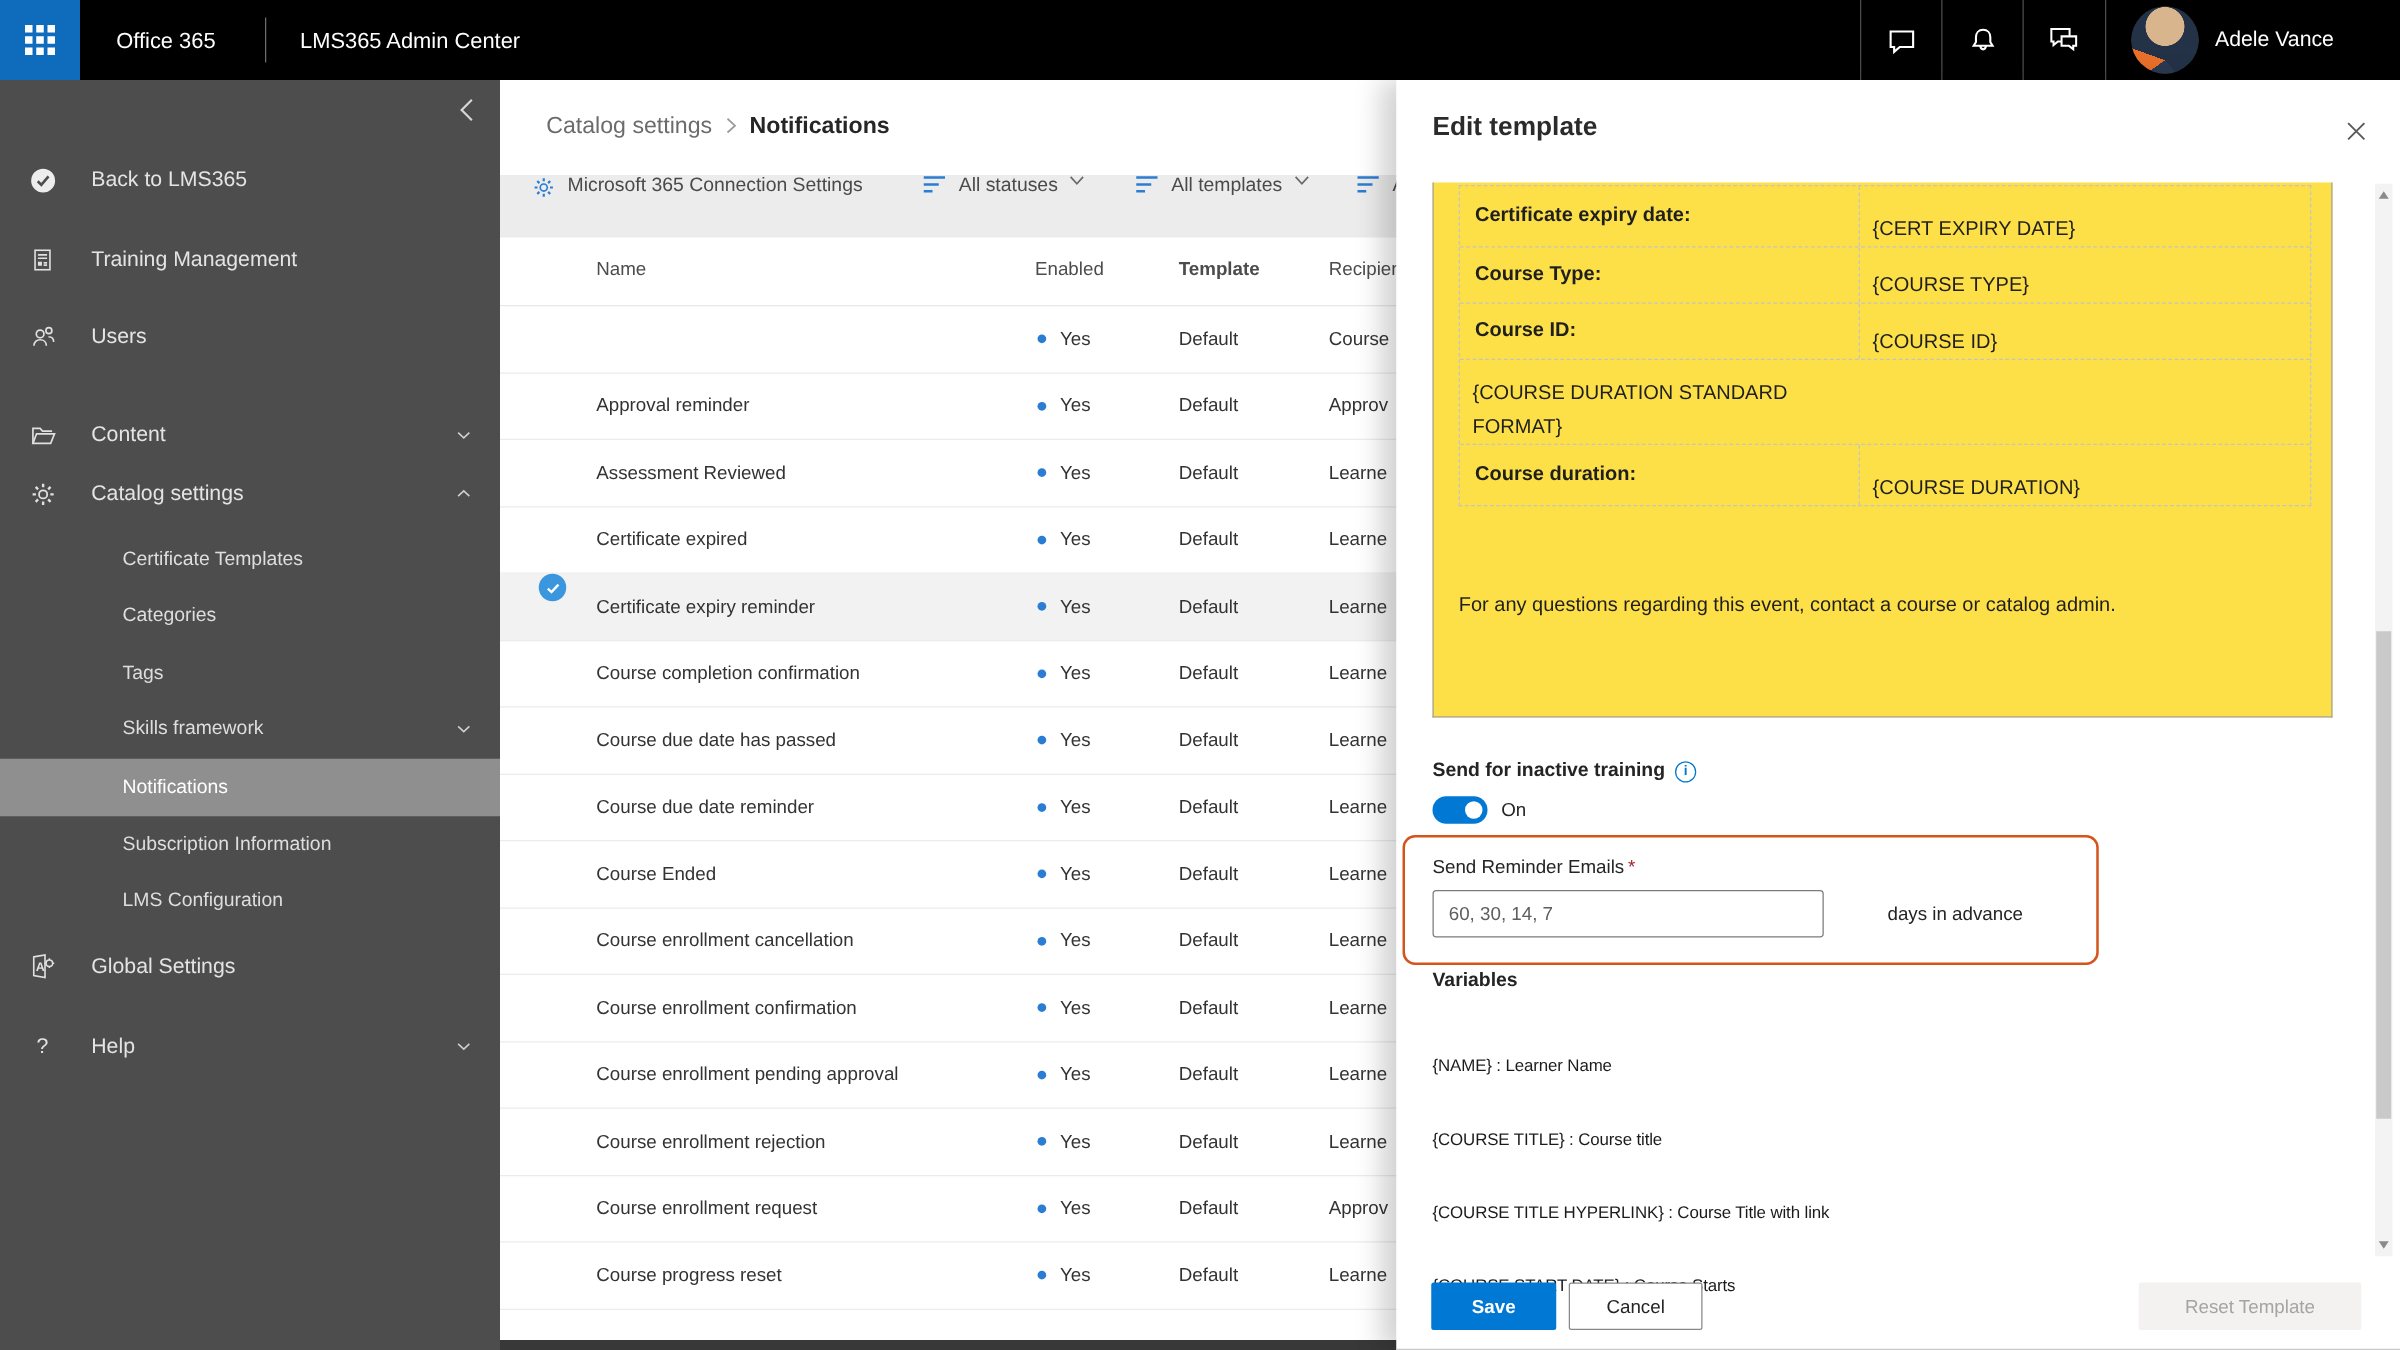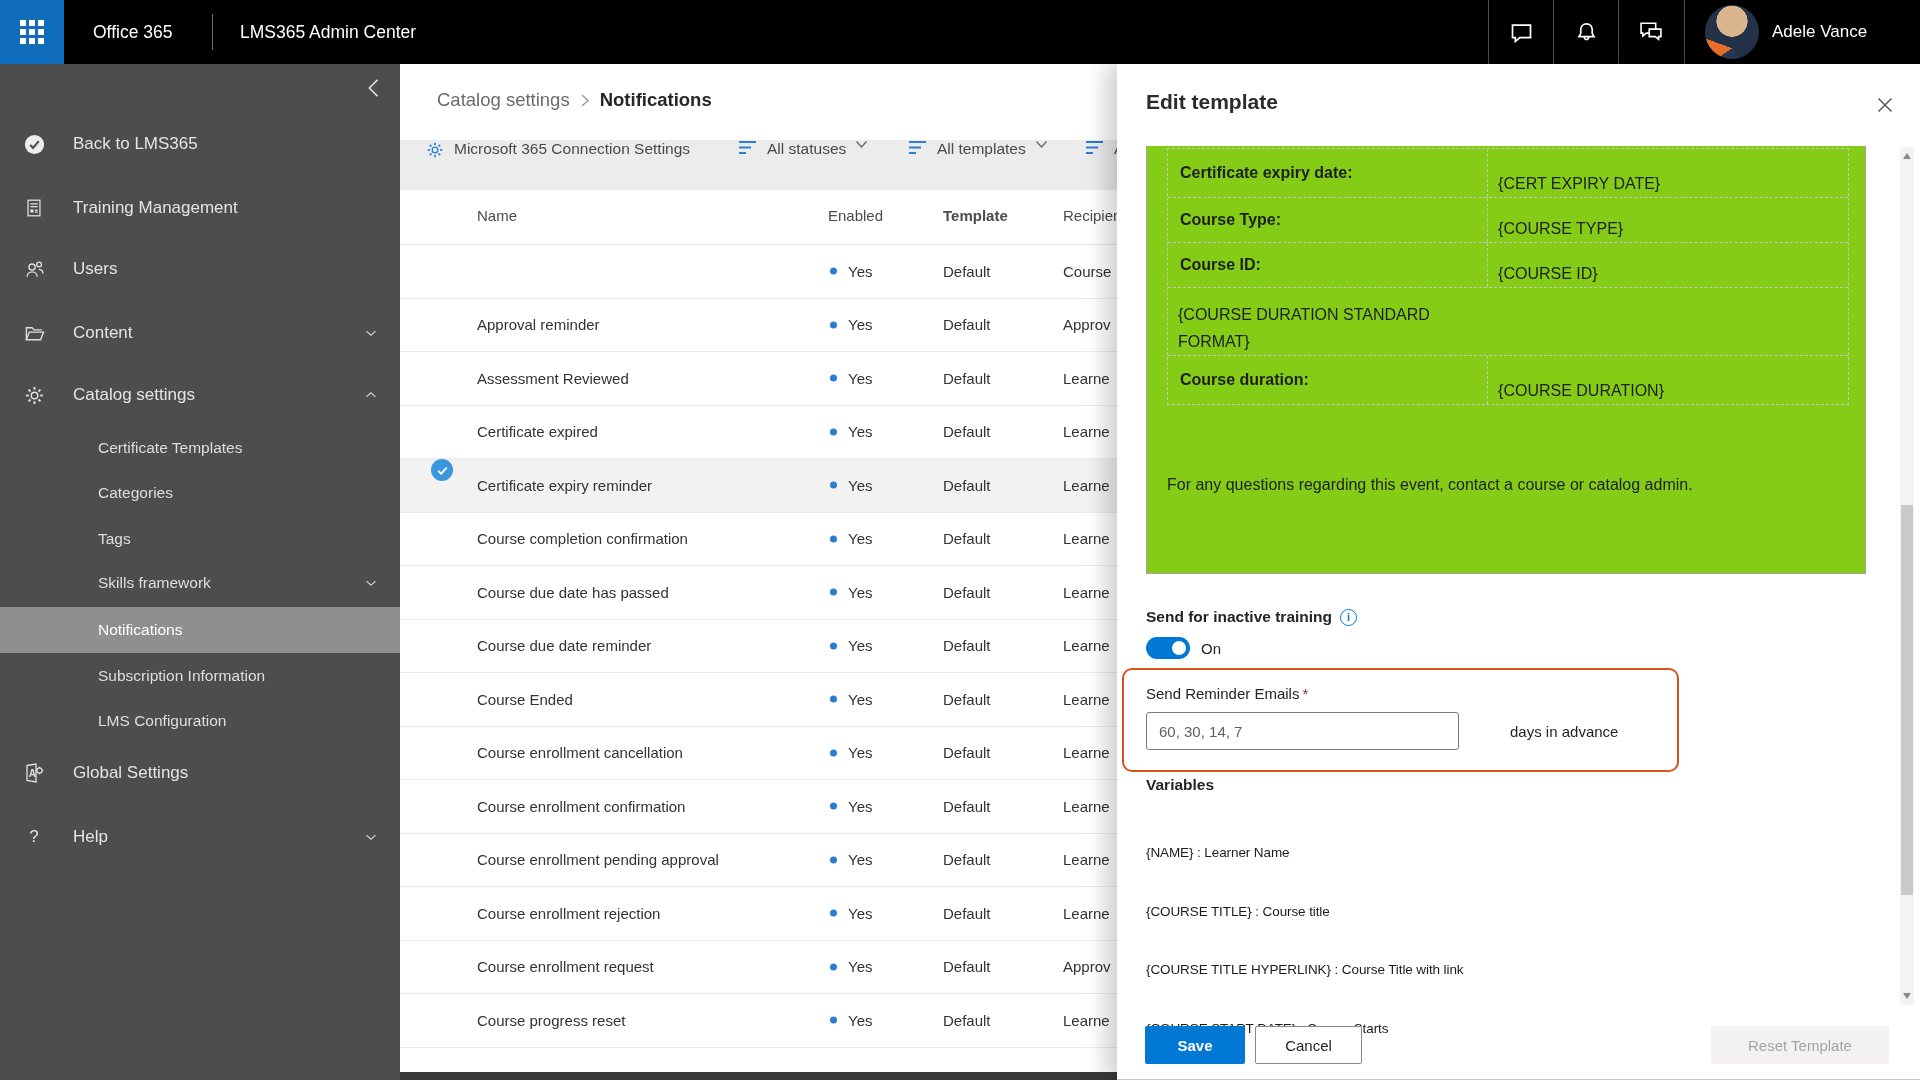--- a/index.html
+++ b/index.html
@@ -48,21 +48,21 @@
   .c-name{left:77px;} .c-en{left:448px;} .c-tp{left:543px;} .c-rc{left:663px;}
   .dot{position:absolute;left:430px;top:50%;transform:translateY(-50%);width:7px;height:7px;border-radius:50%;background:#2b7cd3;}
   .rowcheck{position:absolute;left:31px;top:15.5px;width:22px;height:22px;border-radius:50%;background:#3a96dd;display:flex;align-items:center;justify-content:center;}
   #hstrip{position:absolute;left:0;top:1008px;width:1117px;height:8px;background:#383838;}
 
   
   #panel{position:absolute;left:1117px;top:64px;width:803px;height:1016px;background:#fff;box-shadow:-12px 0 20px rgba(0,0,0,.18);border-bottom:1px solid #c9c9c9;}
   #panel-title{position:absolute;left:29px;top:26px;font-size:21px;font-weight:700;color:#2b2b2b;}
   #panel-close{position:absolute;left:757px;top:30px;width:22px;height:22px;display:flex;align-items:center;justify-content:center;cursor:pointer;}
 
-  #editor{position:absolute;left:29px;top:82px;width:720px;height:428px;background:#84cc16;border-left:1px solid #a3a3a3;border-right:1px solid #a3a3a3;border-bottom:1px solid #a3a3a3;}
+  #editor{position:absolute;left:29px;top:82px;width:720px;height:428px;background:#fde047;border-left:1px solid #a3a3a3;border-right:1px solid #a3a3a3;border-bottom:1px solid #a3a3a3;}
   #vtable{position:absolute;left:20px;top:2px;width:682px;border:1px dashed #c4c4c4;}
   .vrow{display:flex;border-bottom:1px dashed #c4c4c4;}
   .vrow:last-child{border-bottom:none;}
   .vcell-l{width:321px;border-right:1px dashed #c4c4c4;display:flex;align-items:center;padding-left:12px;}
   .vcell-r{width:361px;display:flex;align-items:flex-end;padding-left:10px;}
   .vcell-l b{font-size:16px;color:#1f1f1f;max-width:245px;line-height:1.65;}
   .vcell-r i{font-style:normal;font-size:16px;color:#1f1f1f;max-width:300px;line-height:1.65;}
   #editor-note{position:absolute;left:20px;top:330px;width:655px;font-size:16px;color:#1f1f1f;}
 
   #inactive-label{position:absolute;left:29px;top:543px;height:20px;display:flex;align-items:center;gap:8px;font-size:15.5px;font-weight:600;color:#242424;}
@@ -184,21 +184,21 @@
         <svg width="23" height="23" viewBox="0 0 24 24" fill="none" stroke="#e0e0e0" stroke-width="1.4">
             <circle cx="9.5" cy="9.5" r="3.2"></circle>
             <path d="M4.3 19.5c0-3.1 2.3-5.1 5.2-5.1s5.2 2 5.2 5.1"></path>
             <circle cx="16.8" cy="6.8" r="2.5"></circle>
             <path d="M16.5 11.9c2.7 0 4.3 1.9 4.3 4.4"></path>
           </svg>
       </span>
       <span class="lbl">Users</span>
     </div>
 
-    <div class="nav-item" style="top:249px;text-align:right;">
+    <div class="nav-item" style="top:264px;text-align:right;">
       <span class="nav-ico">
         <svg width="23" height="23" viewBox="0 0 24 24" fill="none" stroke="#e0e0e0" stroke-width="1.4">
             <path d="M3.5 18.5V6h6l2 2.2h8"></path>
             <path d="M3.5 18.5l3-8h15l-3.2 8z"></path>
           </svg>
       </span>
       <span class="lbl">Content</span>
       <span class="nav-chev">
         <svg width="18" height="18" viewBox="0 0 24 24" fill="none" stroke="#cfcfcf" stroke-width="1.7">
             <polyline points="6,9.5 12,15 18,9.5"></polyline>

